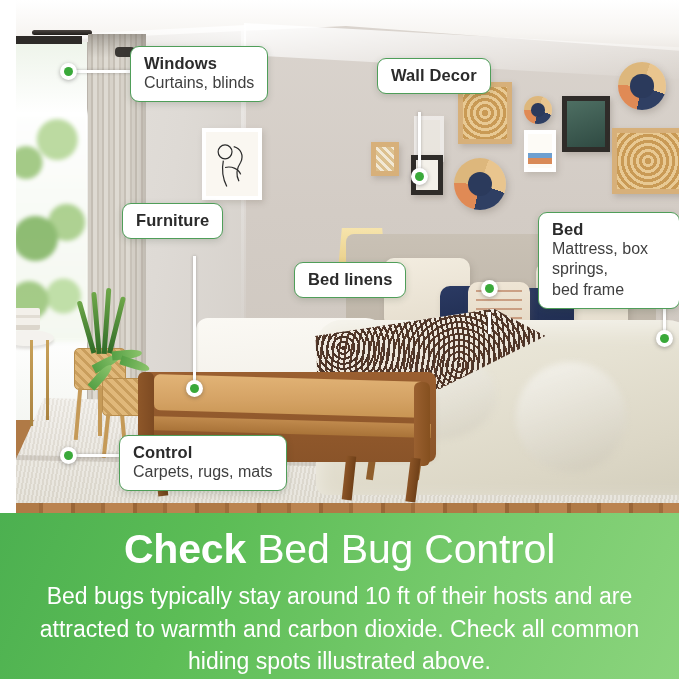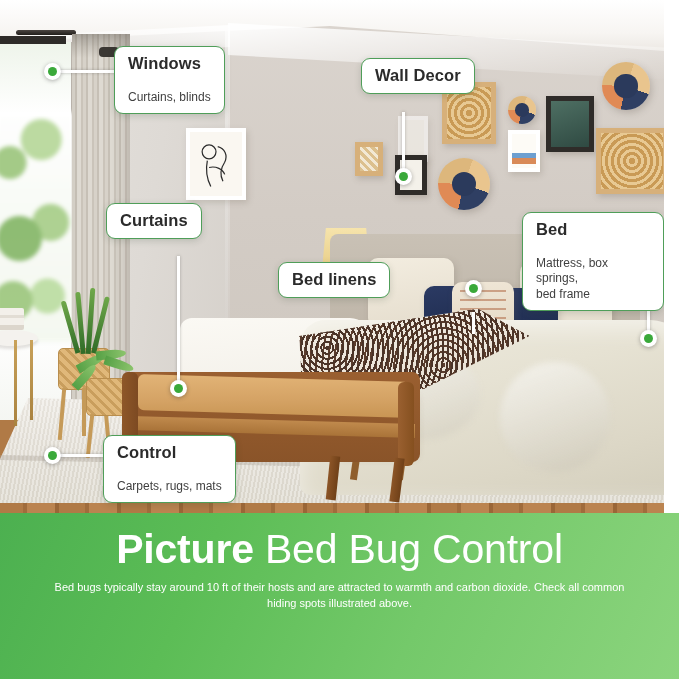--- a/index.html
+++ b/index.html
@@ -13,21 +13,21 @@
   .infographic {
     position: relative;
     width: 679px; height: 679px;
     background: #ffffff;
     overflow: hidden;
   }
 
   
   .scene {
     position: absolute;
-    left: 0; top: 0;
+    left: 16px; top: 0;
     width: 664px; height: 513px;
     overflow: hidden;
     background: #d9d4cf;
   }
 
   
   .wall-left {
     position: absolute; left: 0; top: 0; width: 230px; height: 470px;
     background: linear-gradient(100deg, #e7e3df 0%, #dedad5 60%, #d5d0ca 100%);
   }
@@ -317,24 +317,24 @@
   }
   .callout .c-title {
     font-size: 16.5px;
     font-weight: 600;
     color: #2b2b2b;
     line-height: 1.15;
     letter-spacing: .1px;
     white-space: nowrap;
   }
   .callout .c-sub {
-    font-size: 12px;
+    font-size: 16px;
     color: #3f3f3f;
     line-height: 1.28;
-    margin-top: 17px;
+    margin-top: 0;
     white-space: pre-line;
   }
 
   
   .conn-line {
     position: absolute;
     background: #ffffff;
     box-shadow: 0 0 3px rgba(60,60,60,.35);
     z-index: 35;
   }
@@ -368,21 +368,21 @@
     font-size: 41px;
     line-height: 1.05;
     color: #ffffff;
     font-weight: 400;
     letter-spacing: -.2px;
   }
   .banner-title .bold { font-weight: 700; }
   .banner-text {
     margin: 9px auto 0 auto;
     width: 600px;
-    font-size: 11px;
+    font-size: 23px;
     line-height: 1.42;
     color: #ffffff;
     font-weight: 400;
   }
 </style>
 </head>
 <body>
 
 <div class="infographic">
 
@@ -516,21 +516,21 @@
     <div class="callout" style="left:114px; top:46px;">
       <div class="c-title">Windows</div>
       <div class="c-sub">Curtains, blinds</div>
     </div>
 
     <div class="callout" style="left:361px; top:58px;">
       <div class="c-title">Wall Decor</div>
     </div>
 
     <div class="callout" style="left:106px; top:203px;">
-      <div class="c-title">Curtains</div>
+      <div class="c-title">Furniture</div>
     </div>
 
     <div class="callout" style="left:278px; top:262px;">
       <div class="c-title">Bed linens</div>
     </div>
 
     <div class="callout" style="left:522px; top:212px;">
       <div class="c-title">Bed</div>
       <div class="c-sub">Mattress, box springs,
 bed frame</div>
@@ -538,18 +538,18 @@
 
     <div class="callout" style="left:103px; top:435px;">
       <div class="c-title">Control</div>
       <div class="c-sub">Carpets, rugs, mats</div>
     </div>
 
   </div>
 
   <div class="banner">
     <div class="banner-title">
-      <span class="bold">Picture</span><span> Bed Bug Control</span>
+      <span class="bold">Check</span><span> Bed Bug Control</span>
     </div>
     <div class="banner-text">Bed bugs typically stay around 10 ft of their hosts and are attracted to warmth and carbon dioxide. Check all common hiding spots illustrated above.</div>
   </div>
 
 </div>
 
 </body></html>

